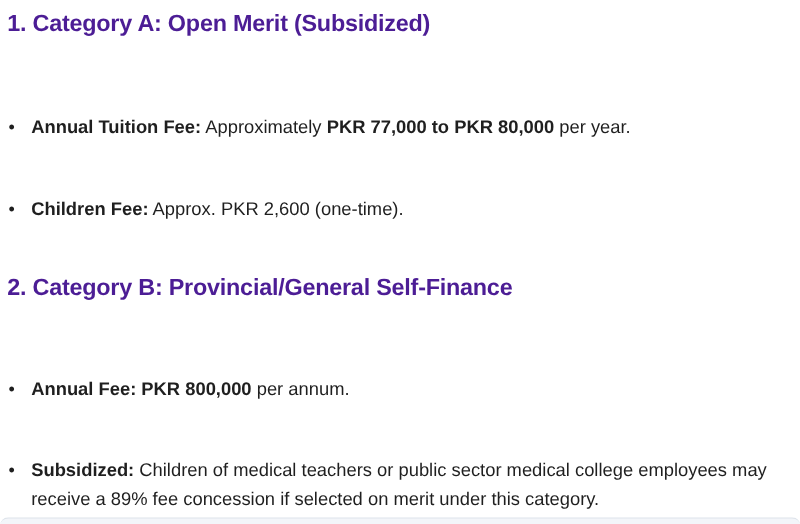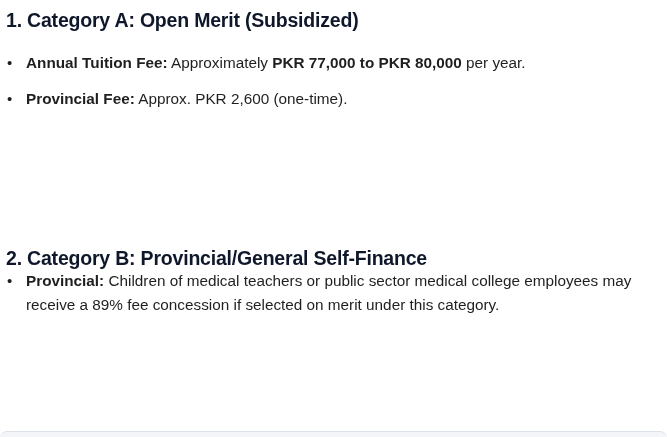--- a/index.html
+++ b/index.html
@@ -1,48 +1,51 @@
 <!DOCTYPE html>
 <html><head>
 <meta charset="utf-8">
 <style>
   html, body { margin:0; padding:0; background:#ffffff; }
   body { width:667px; height:437px; overflow:hidden; position:relative;
          font-family:"Liberation Sans", sans-serif; color:#1f1f1f; }
   .content { position:absolute; left:6px; top:0; width:655px; }
-  h2 { font-size:19.5px; font-weight:bold; margin:0; letter-spacing:-0.2px; color:#0f172a; }
+  h2 { font-size:19.5px; font-weight:bold; margin:0; letter-spacing:-0.2px; color:#4c1d95; }
   .h-a { position:absolute; top:9px; left:0; }
-  .h-b { position:absolute; top:247px; left:0; }
+  .h-b { position:absolute; top:229px; left:0; }
   ul { list-style:none; margin:0; padding:0; position:absolute; left:0; width:655px; }
-  li { position:relative; padding-left:20px; font-size:15.3px; line-height:24px; margin-bottom:12px; }
+  li { position:relative; padding-left:20px; font-size:15.3px; line-height:24px; margin-bottom:12px;margin-top:44px; }
   li::before { content:"\2022"; position:absolute; left:1px; top:0; font-size:15px; color:#1f1f1f; }
   b { font-weight:bold; }
   .src { display:inline-block; width:18px; height:18px; border-radius:50%; background:#e9eef6;
          vertical-align:middle; text-align:center; line-height:18px; font-size:10px; color:#444;
          margin-left:4px; cursor:pointer; position:relative; top:-2px; }
   .list-a { top:51px; }
   .list-b { top:269px; }
   .bottom-bar { position:absolute; left:0; top:431px; width:667px; height:6px;
                 background:#f3f5f9; border-top:1px solid #dde3ea; border-radius:8px 8px 0 0; }
 </style>
 </head>
 <body>
 
 <div class="content">
   <h2 class="h-a">1. Category A: Open Merit (Subsidized)</h2>
   <ul class="list-a">
     <li>
       <b>Annual Tuition Fee:</b><span> Approximately </span><b>PKR 77,000 to PKR 80,000</b><span> per year.</span>
     </li>
     <li>
-      <b>Provincial Fee:</b><span> Approx. PKR 2,600 (one-time).</span>
+      <b>Children Fee:</b><span> Approx. PKR 2,600 (one-time).</span>
     </li>
   </ul>
 
   <h2 class="h-b">2. Category B: Provincial/General Self-Finance</h2>
   <ul class="list-b">
     <li>
-      <b>Provincial:</b><span> Children of medical teachers or public sector medical college employees may receive a 89% fee concession if selected on merit under this category.</span>
+      <b>Annual Fee:</b><b> PKR 800,000</b><span> per annum.</span>
+    </li>
+    <li>
+      <b>Subsidized:</b><span> Children of medical teachers or public sector medical college employees may receive a 89% fee concession if selected on merit under this category.</span>
     </li>
   </ul>
 </div>
 
 <div class="bottom-bar"></div>
 
 </body></html>

